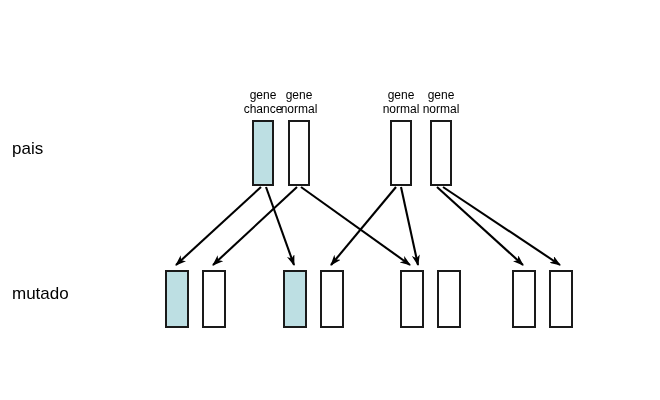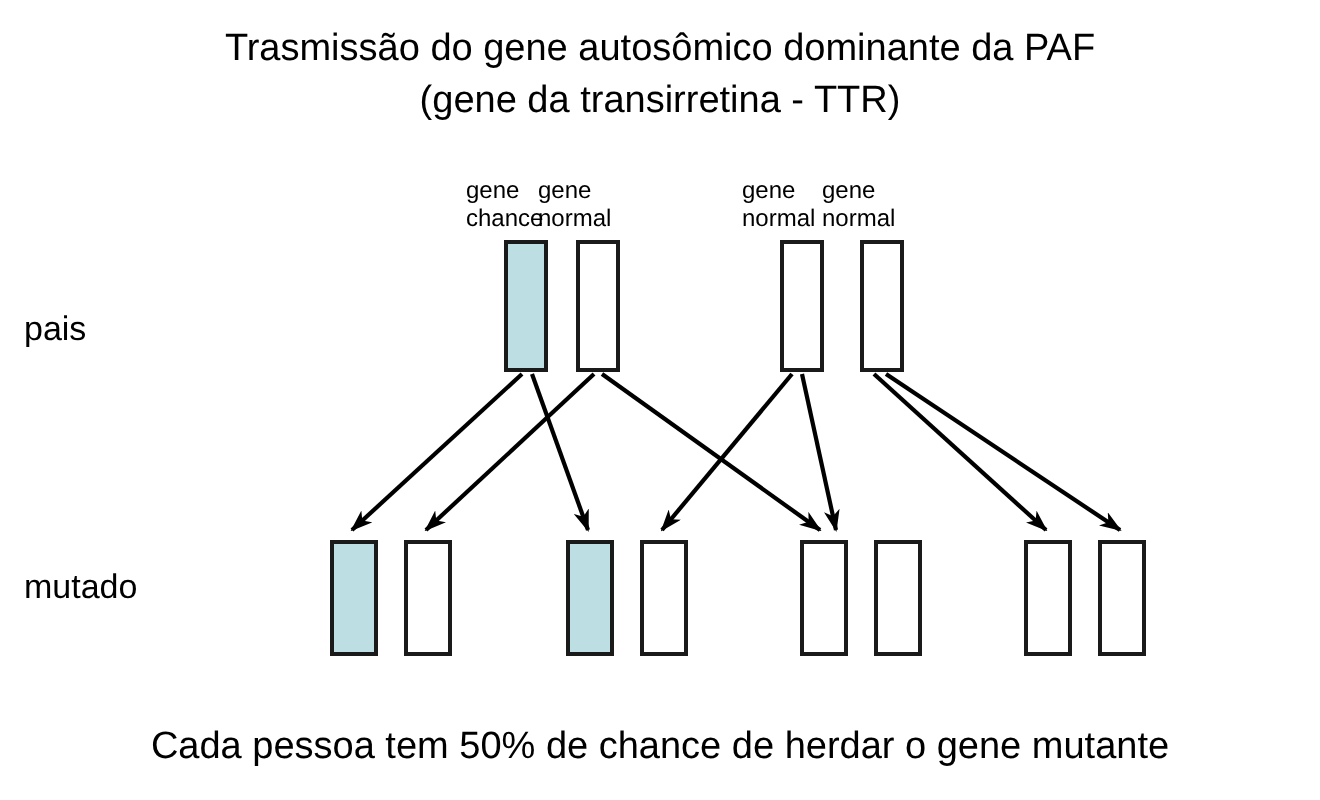--- a/index.html
+++ b/index.html
@@ -49,28 +49,29 @@
     white-space: nowrap;
   }
 
   
   .row-label {
     position: absolute;
     font-size: 17px;
     color: #000;
     white-space: nowrap;
   }
-  #label-pais  { left: 12px; top: 139px; margin-top: 16px; }
+  #label-pais  { left: 12px; top: 139px; }
   #label-filhos{ left: 12px; top: 284px; }
 
   
   .gene-label {
     position: absolute;
     font-size: 12px;
     line-height: 14px;
+    text-align: center;
     white-space: nowrap;
     color: #000;
   }
   .gene-label span { display: block; }
 
   
   .chrom {
     position: absolute;
     box-sizing: border-box;
     border: 2px solid #1a1a1a;
@@ -92,24 +93,20 @@
   #arrow-layer line {
     stroke: #000000;
     stroke-width: 2.1;
   }
 </style>
 </head>
 <body>
 
 <div id="diagram-root">
 
-  <div class="title-block">
-    <span class="title-line">Trasmissão do gene autosômico dominante da PAF</span>
-    <span class="title-line">(gene da transirretina - TTR)</span>
-  </div>
 
   <div class="row-label" id="label-pais">pais</div>
   <div class="row-label" id="label-filhos">mutado</div>
 
   <div id="gene-labels">
       <div class="gene-label" style="left: 233px; top: 88px; width: 60px;">
         <span>gene</span>
         <span>chance</span>
       </div>
       <div class="gene-label" style="left: 269px; top: 88px; width: 60px;">
@@ -153,15 +150,14 @@
         <line x1="266" y1="187" x2="294" y2="265" marker-end="url(#arrowhead)"></line>
         <line x1="297" y1="187" x2="213" y2="265" marker-end="url(#arrowhead)"></line>
         <line x1="301" y1="187" x2="410" y2="265" marker-end="url(#arrowhead)"></line>
         <line x1="396" y1="187" x2="331" y2="265" marker-end="url(#arrowhead)"></line>
         <line x1="401" y1="187" x2="418" y2="265" marker-end="url(#arrowhead)"></line>
         <line x1="437" y1="187" x2="523" y2="265" marker-end="url(#arrowhead)"></line>
         <line x1="443" y1="187" x2="560" y2="265" marker-end="url(#arrowhead)"></line>
       </g>
   </svg>
 
-  <div class="caption">Cada pessoa tem 50% de chance de herdar o gene mutante</div>
 
 </div>
 
 </body></html>

